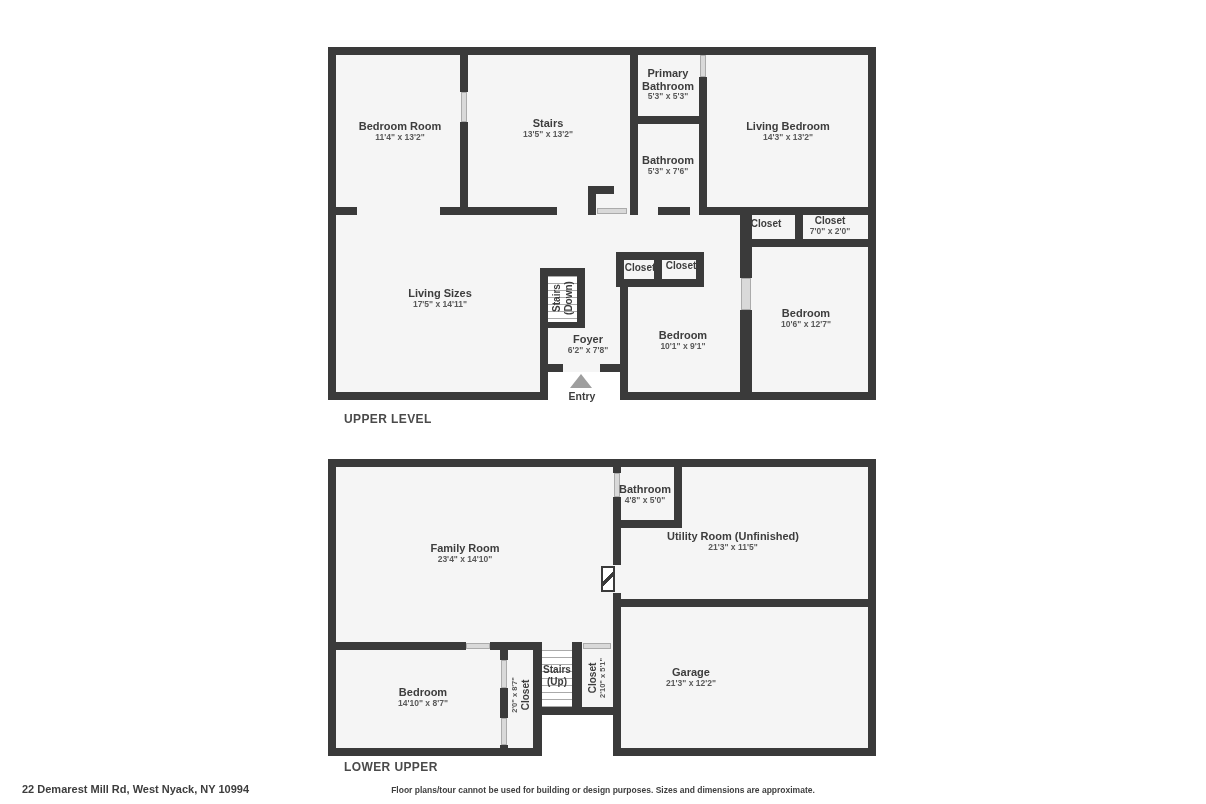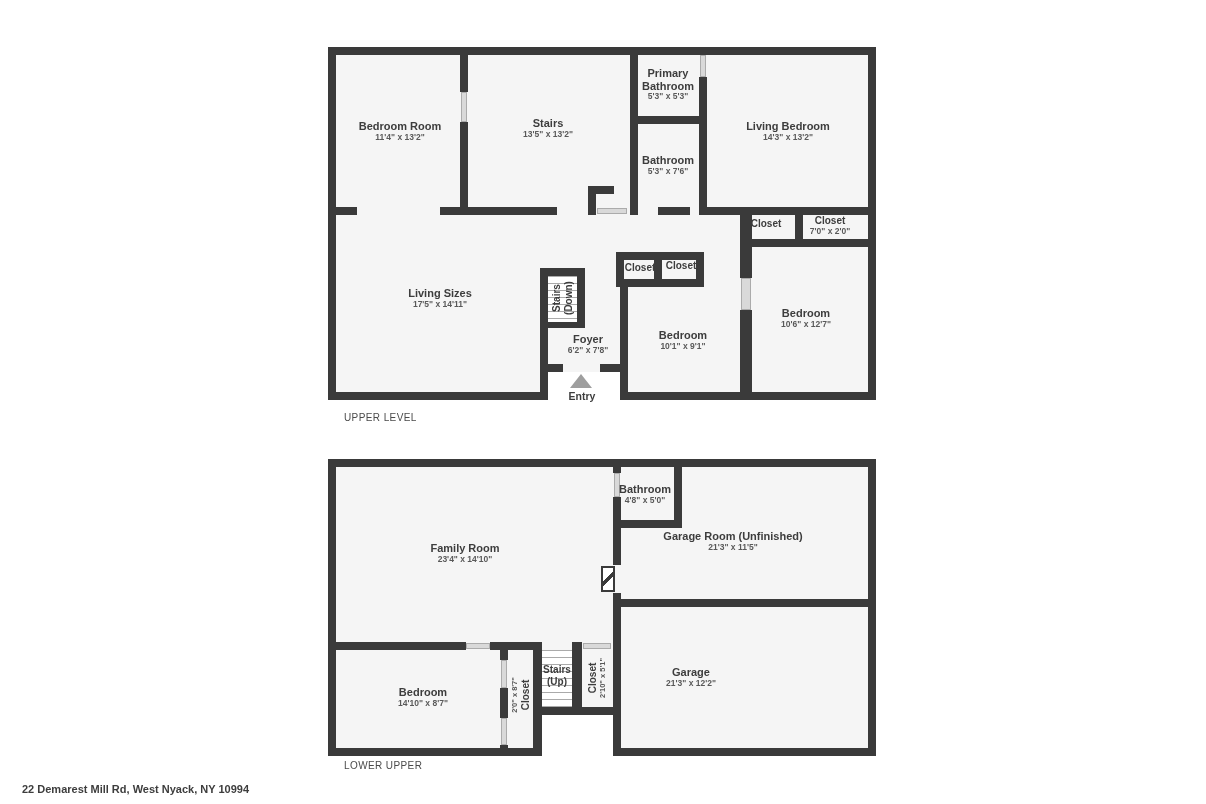--- a/index.html
+++ b/index.html
@@ -16,21 +16,21 @@
     background:linear-gradient(135deg,transparent 44%,#3a3a3a 44%,#3a3a3a 58%,transparent 58%);}
   .lbl{position:absolute;display:flex;flex-direction:column;align-items:center;
        transform:translate(-50%,-50%);text-align:center;line-height:1.15;white-space:nowrap;}
   .lbl .nm{font-size:11px;font-weight:bold;color:#3d3d3d;}
   .lbl .dm{font-size:8.5px;font-weight:600;color:#595959;}
   .lbl.small .nm{font-size:10px;}
   .lbl.wrap .nm{white-space:normal;width:64px;}
   .lbl.rot{transform:translate(-50%,-50%) rotate(-90deg);}
   .lbl.rot .dm{font-size:7.5px;}
   .lbl.dims-first{flex-direction:column-reverse;}
-  .levelLbl{position:absolute;font-size:10px;font-weight:normal;letter-spacing:.4px;color:#4a4a4a;padding-left:16px;}
+  .levelLbl{position:absolute;font-size:12px;font-weight:bold;letter-spacing:.4px;color:#4a4a4a;padding-left:16px;}
   .entryTri{position:absolute;width:0;height:0;border-left:11px solid transparent;
             border-right:11px solid transparent;border-bottom:14px solid #9e9e9e;}
   .entryLbl{position:absolute;transform:translate(-50%,0);font-size:10.5px;font-weight:bold;color:#3d3d3d;}
   .addr{position:absolute;font-size:11px;font-weight:bold;color:#3d3d3d;}
   .disc{position:absolute;left:50%;transform:translateX(-50%);font-size:8.5px;font-weight:bold;color:#3f3f3f;}
 </style>
 </head>
 <body>
 
 <div id="canvas">
@@ -185,21 +185,21 @@
 
   <div class="lbl" style="left:465px;top:553px">
     <div class="nm">Family Room</div>
     <div class="dm">23'4" x 14'10"</div>
   </div>
   <div class="lbl" style="left:645px;top:494px">
     <div class="nm">Bathroom</div>
     <div class="dm">4'8" x 5'0"</div>
   </div>
   <div class="lbl" style="left:733px;top:541px">
-    <div class="nm">Garage Room (Unfinished)</div>
+    <div class="nm">Utility Room (Unfinished)</div>
     <div class="dm">21'3" x 11'5"</div>
   </div>
   <div class="lbl" style="left:423px;top:697px">
     <div class="nm">Bedroom</div>
     <div class="dm">14'10" x 8'7"</div>
   </div>
   <div class="lbl rot small dims-first" style="left:521px;top:695px">
     <div class="nm">Closet</div>
     <div class="dm">2'0" x 8'7"</div>
   </div>
@@ -211,13 +211,14 @@
     <div class="nm">Closet</div>
     <div class="dm">2'10" x 5'1"</div>
   </div>
   <div class="lbl" style="left:691px;top:677px">
     <div class="nm">Garage</div>
     <div class="dm">21'3" x 12'2"</div>
   </div>
   <div class="levelLbl" style="left:328px;top:760px">LOWER UPPER</div>
 
   <div class="addr" style="left:22px;top:783px">22 Demarest Mill Rd, West Nyack, NY 10994</div>
+  <div class="disc" style="top:785px">Floor plans/tour cannot be used for building or design purposes. Sizes and dimensions are approximate.</div>
 </div>
 
 </body></html>

